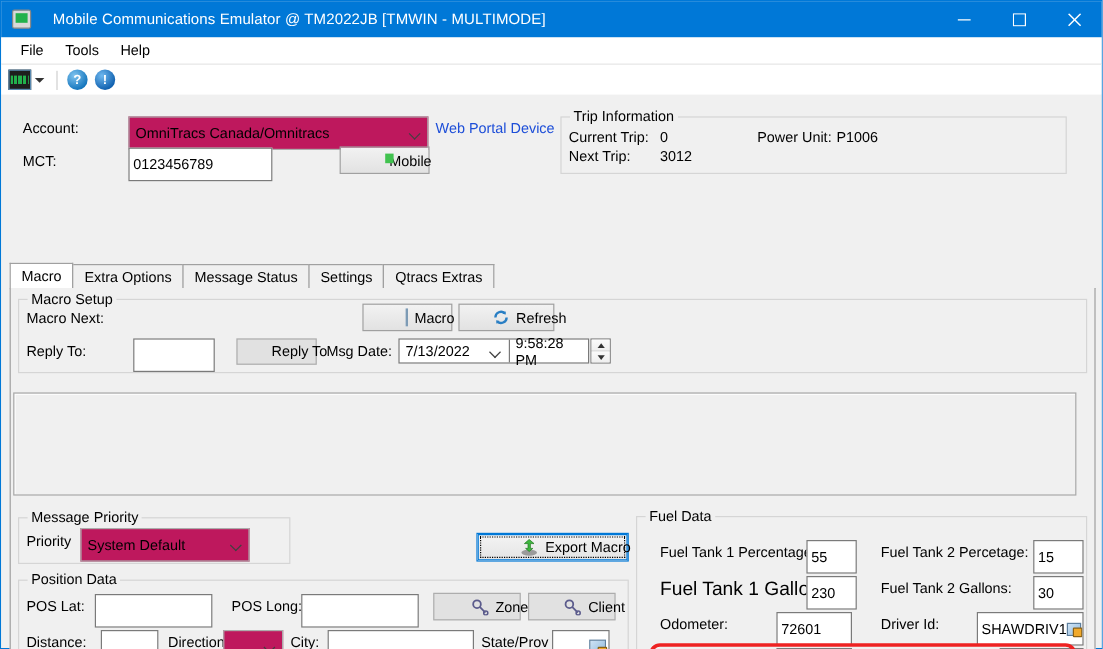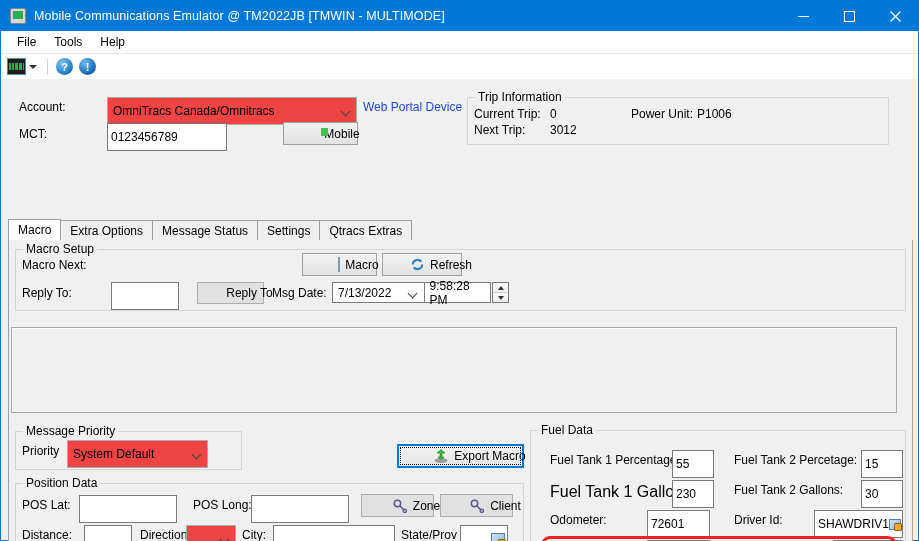--- a/index.html
+++ b/index.html
@@ -24,20 +24,21 @@
   }
 
   
   .titlebar {
     height: 30px;
     background: #0078d7;
     display: flex;
     align-items: center;
     flex: none;
     position: relative;
+    gap: 10px;
   }
   .titlebar .app-icon {
     width: 16px; height: 16px;
     margin-left: 9px; margin-right: 8px;
     position: relative;
     background: #d9d9d9;
     border: 1px solid #888;
     border-radius: 2px;
   }
   .titlebar .app-icon::after {
@@ -149,21 +150,21 @@
     border: 1px solid #7a7a7a;
     font-family: "Liberation Sans", sans-serif;
     font-size: 12px;
     color: #000;
     padding: 13px 3px;
     height: 21px;
     line-height: 18px;
     outline: none;
   }
   .combo {
-    background: #ef4444;
+    background: #be185d;
     border: 1px solid #acacac;
     height: 28px;
     display: flex;
     align-items: center;
     padding: 0 3px 0 5px;
     font-size: 12px;
     position: relative;
   }
   .combo .cap {
     flex: 1;

